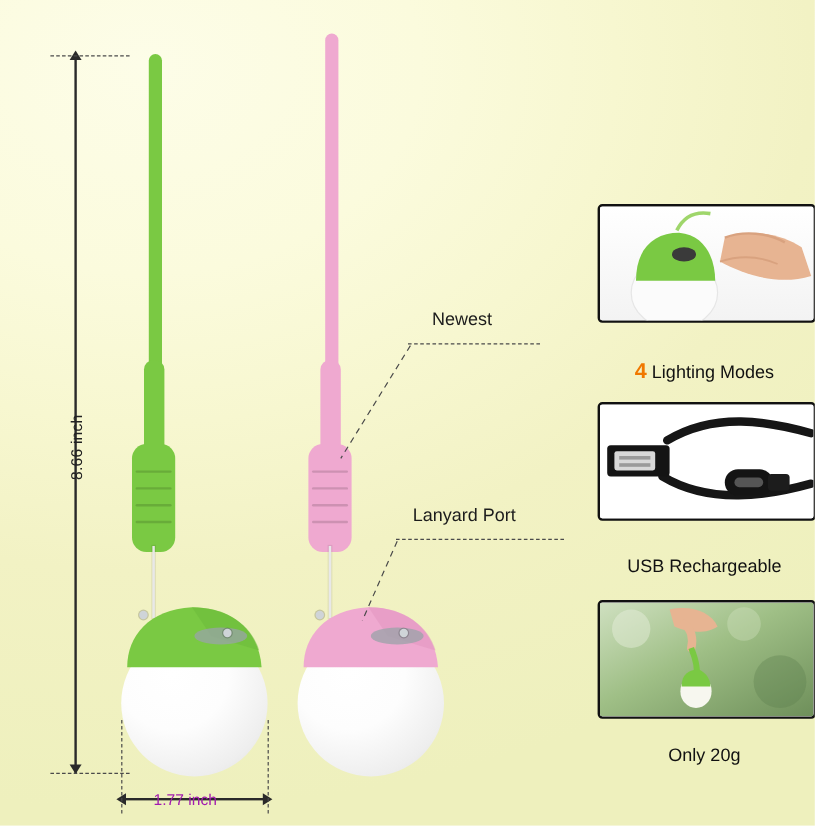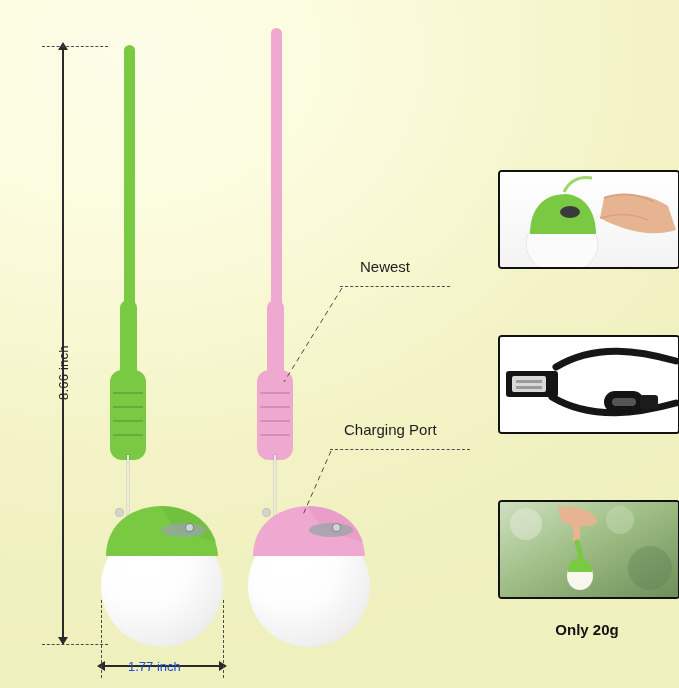--- a/index.html
+++ b/index.html
@@ -16,21 +16,21 @@
   .dim-line{position:absolute;background:#2a2a2a;}
   .dash-h{position:absolute;height:0;border-top:1px dashed #4a4a4a;}
   .dash-v{position:absolute;width:0;border-left:1px dashed #4a4a4a;}
   .vert-label{
     position:absolute;
     font-size:13px;color:#222;
     transform:rotate(-90deg);
     transform-origin:left top;
     white-space:nowrap;letter-spacing:.2px;
   }
-  .horz-label{position:absolute;font-size:13px;color:#1d4ed8;white-space:nowrap;}
+  .horz-label{position:absolute;font-size:13px;color:#a21caf;white-space:nowrap;}
 
   .arrow-up,.arrow-down,.arrow-left,.arrow-right{position:absolute;width:0;height:0;}
   .arrow-up{border-left:5px solid transparent;border-right:5px solid transparent;border-bottom:8px solid #2a2a2a;}
   .arrow-down{border-left:5px solid transparent;border-right:5px solid transparent;border-top:8px solid #2a2a2a;}
   .arrow-left{border-top:5px solid transparent;border-bottom:5px solid transparent;border-right:8px solid #2a2a2a;}
   .arrow-right{border-top:5px solid transparent;border-bottom:5px solid transparent;border-left:8px solid #2a2a2a;}
 
   
   .headline{
     position:absolute;left:352px;top:36px;
@@ -126,21 +126,21 @@
     <div class="knob" style="left:263px;top:509px;"></div>
     <div class="knob" style="left:333px;top:524px;"></div>
   </div>
 
   <div class="callout" style="left:360px;top:258px;">Newest</div>
   <div class="dash-h" style="left:340px;top:286px;width:110px;"></div>
   <svg style="position:absolute;left:282px;top:286px;" width="62" height="100">
     <line x1="60" y1="2" x2="2" y2="96" stroke="#4a4a4a" stroke-width="1" stroke-dasharray="5,4"></line>
   </svg>
 
-  <div class="callout" style="left:344px;top:421px;">Charging Port</div>
+  <div class="callout" style="left:344px;top:421px;">Lanyard Port</div>
   <div class="dash-h" style="left:330px;top:449px;width:140px;"></div>
   <svg style="position:absolute;left:300px;top:449px;" width="34" height="72">
     <line x1="31" y1="2" x2="2" y2="68" stroke="#4a4a4a" stroke-width="1" stroke-dasharray="5,4"></line>
   </svg>
 
   <div class="card" style="top:170px;">
     <svg width="178" height="95" viewBox="0 0 178 95">
       <defs>
         <linearGradient id="cardbg1" x1="0" y1="0" x2="0" y2="1">
           <stop offset="0%" stop-color="#ffffff"></stop>
@@ -152,37 +152,43 @@
       <ellipse cx="62" cy="72" rx="36" ry="30" fill="#fbfbfb" stroke="#e6e6e6"></ellipse>
       <path d="M30 62 C30 36 44 22 66 22 C88 24 96 44 96 62 Z" fill="#7AC943"></path>
       <ellipse cx="70" cy="40" rx="10" ry="6" fill="#3a3a3a"></ellipse>
       <path d="M64 20 C70 8 80 4 92 6" stroke="#9fd66b" stroke-width="3" fill="none"></path>
 
       <path d="M104 26 C130 18 152 24 168 34 L176 58 C150 66 122 58 100 46 Z" fill="#e7b492"></path>
       <path d="M104 26 C120 20 140 22 154 30" stroke="#d9a27f" stroke-width="2" fill="none"></path>
       <path d="M100 46 C118 40 134 42 148 48" stroke="#d9a27f" stroke-width="1.5" fill="none"></path>
     </svg>
   </div>
+  <div class="card-caption" style="top:299px;">
+    <span class="num">4</span><span> Lighting Modes</span>
+  </div>
 
   <div class="card" style="top:335px;">
     <svg width="178" height="95" viewBox="0 0 178 95">
       <rect x="0" y="0" width="178" height="95" fill="#ffffff"></rect>
 
       <path d="M56 30 C96 6 140 14 176 24" stroke="#161616" stroke-width="7" fill="none" stroke-linecap="round"></path>
       <path d="M52 60 C92 84 140 76 176 66" stroke="#161616" stroke-width="7" fill="none" stroke-linecap="round"></path>
 
       <rect x="6" y="34" width="52" height="26" rx="3" fill="#141414"></rect>
       <rect x="12" y="39" width="34" height="16" rx="2" fill="#d8d8d8"></rect>
       <rect x="16" y="43" width="26" height="3" fill="#9a9a9a"></rect>
       <rect x="16" y="49" width="26" height="3" fill="#9a9a9a"></rect>
 
       <rect x="104" y="54" width="40" height="22" rx="11" fill="#141414"></rect>
       <rect x="112" y="61" width="24" height="8" rx="4" fill="#555"></rect>
       <rect x="140" y="58" width="18" height="14" rx="3" fill="#1c1c1c"></rect>
     </svg>
+  </div>
+  <div class="card-caption" style="top:464px;">
+    <span>USB Rechargeable</span>
   </div>
 
   <div class="card" style="top:500px;">
     <svg width="178" height="95" viewBox="0 0 178 95">
       <defs>
         <linearGradient id="outdoor" x1="0" y1="0" x2="1" y2="1">
           <stop offset="0%" stop-color="#cfe0c0"></stop>
           <stop offset="45%" stop-color="#9fbf86"></stop>
           <stop offset="100%" stop-color="#6e8f5a"></stop>
         </linearGradient>
@@ -194,17 +200,17 @@
 
       <path d="M58 6 C76 2 92 8 98 20 C90 26 74 26 62 20 Z" fill="#e7b492"></path>
       <path d="M70 18 C76 22 78 30 76 38" stroke="#e7b492" stroke-width="7" fill="none" stroke-linecap="round"></path>
 
       <path d="M76 38 C80 48 82 56 80 62" stroke="#7AC943" stroke-width="5" fill="none"></path>
 
       <ellipse cx="80" cy="74" rx="13" ry="14" fill="#f7f7ef"></ellipse>
       <path d="M68 70 C68 60 74 56 82 56 C88 58 92 64 92 70 Z" fill="#7AC943"></path>
     </svg>
   </div>
-  <div class="card-caption" style="top:621px;font-weight:bold;">
+  <div class="card-caption" style="top:621px;">
     <span>Only 20g</span>
   </div>
 
 </div>
 
 </body></html>

